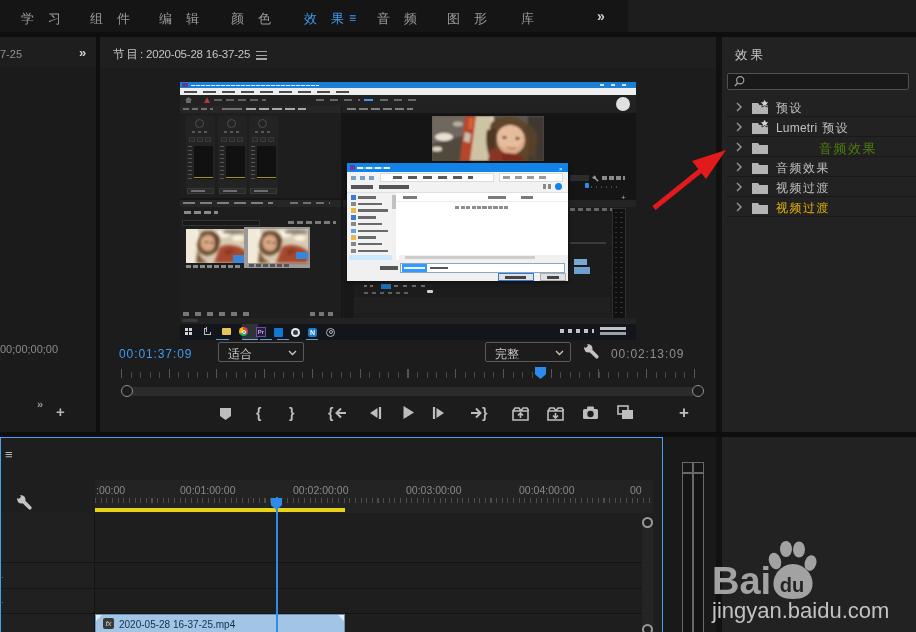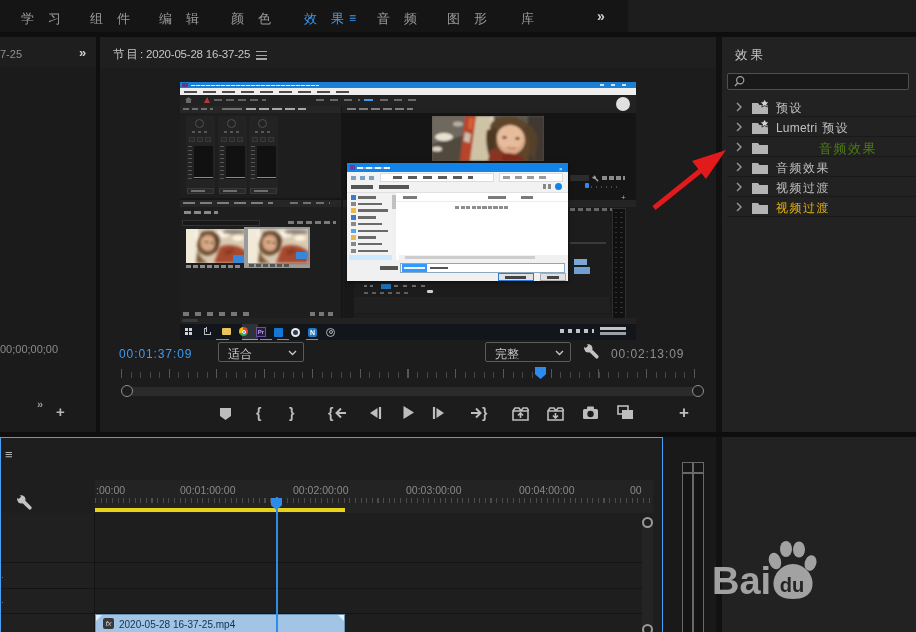--- a/index.html
+++ b/index.html
@@ -510,14 +510,15 @@
 
 <div class="abs" style="left:712px;top:560px;font-size:38px;font-weight:bold;color:#a2a2a2">Bai</div>
 <svg class="abs" style="left:766px;top:540px" width="54" height="62" viewBox="0 0 54 62">
  <ellipse cx="9" cy="21" rx="6" ry="8.5" fill="#a2a2a2" transform="rotate(-18 9 21)"></ellipse>
  <ellipse cx="20" cy="9" rx="6" ry="8" fill="#a2a2a2"></ellipse>
  <ellipse cx="33" cy="9.5" rx="6" ry="8" fill="#a2a2a2"></ellipse>
  <ellipse cx="44.5" cy="23" rx="5.8" ry="8" fill="#a2a2a2" transform="rotate(18 44.5 23)"></ellipse>
  <path d="M27 24 C15 24 5 36 8 48 C10 56 18 59 27 59 C36 59 44 56 46 48 C49 36 39 24 27 24 Z" fill="#a2a2a2"></path>
  <text x="26" y="52" font-size="20" font-weight="bold" fill="#242424" text-anchor="middle" font-family="Liberation Sans">du</text>
 </svg>
+<div class="abs" style="left:712px;top:598px;font-size:22px;color:#c2c2c2">jingyan.baidu.com</div>
 
 </div>
 
 </body></html>

